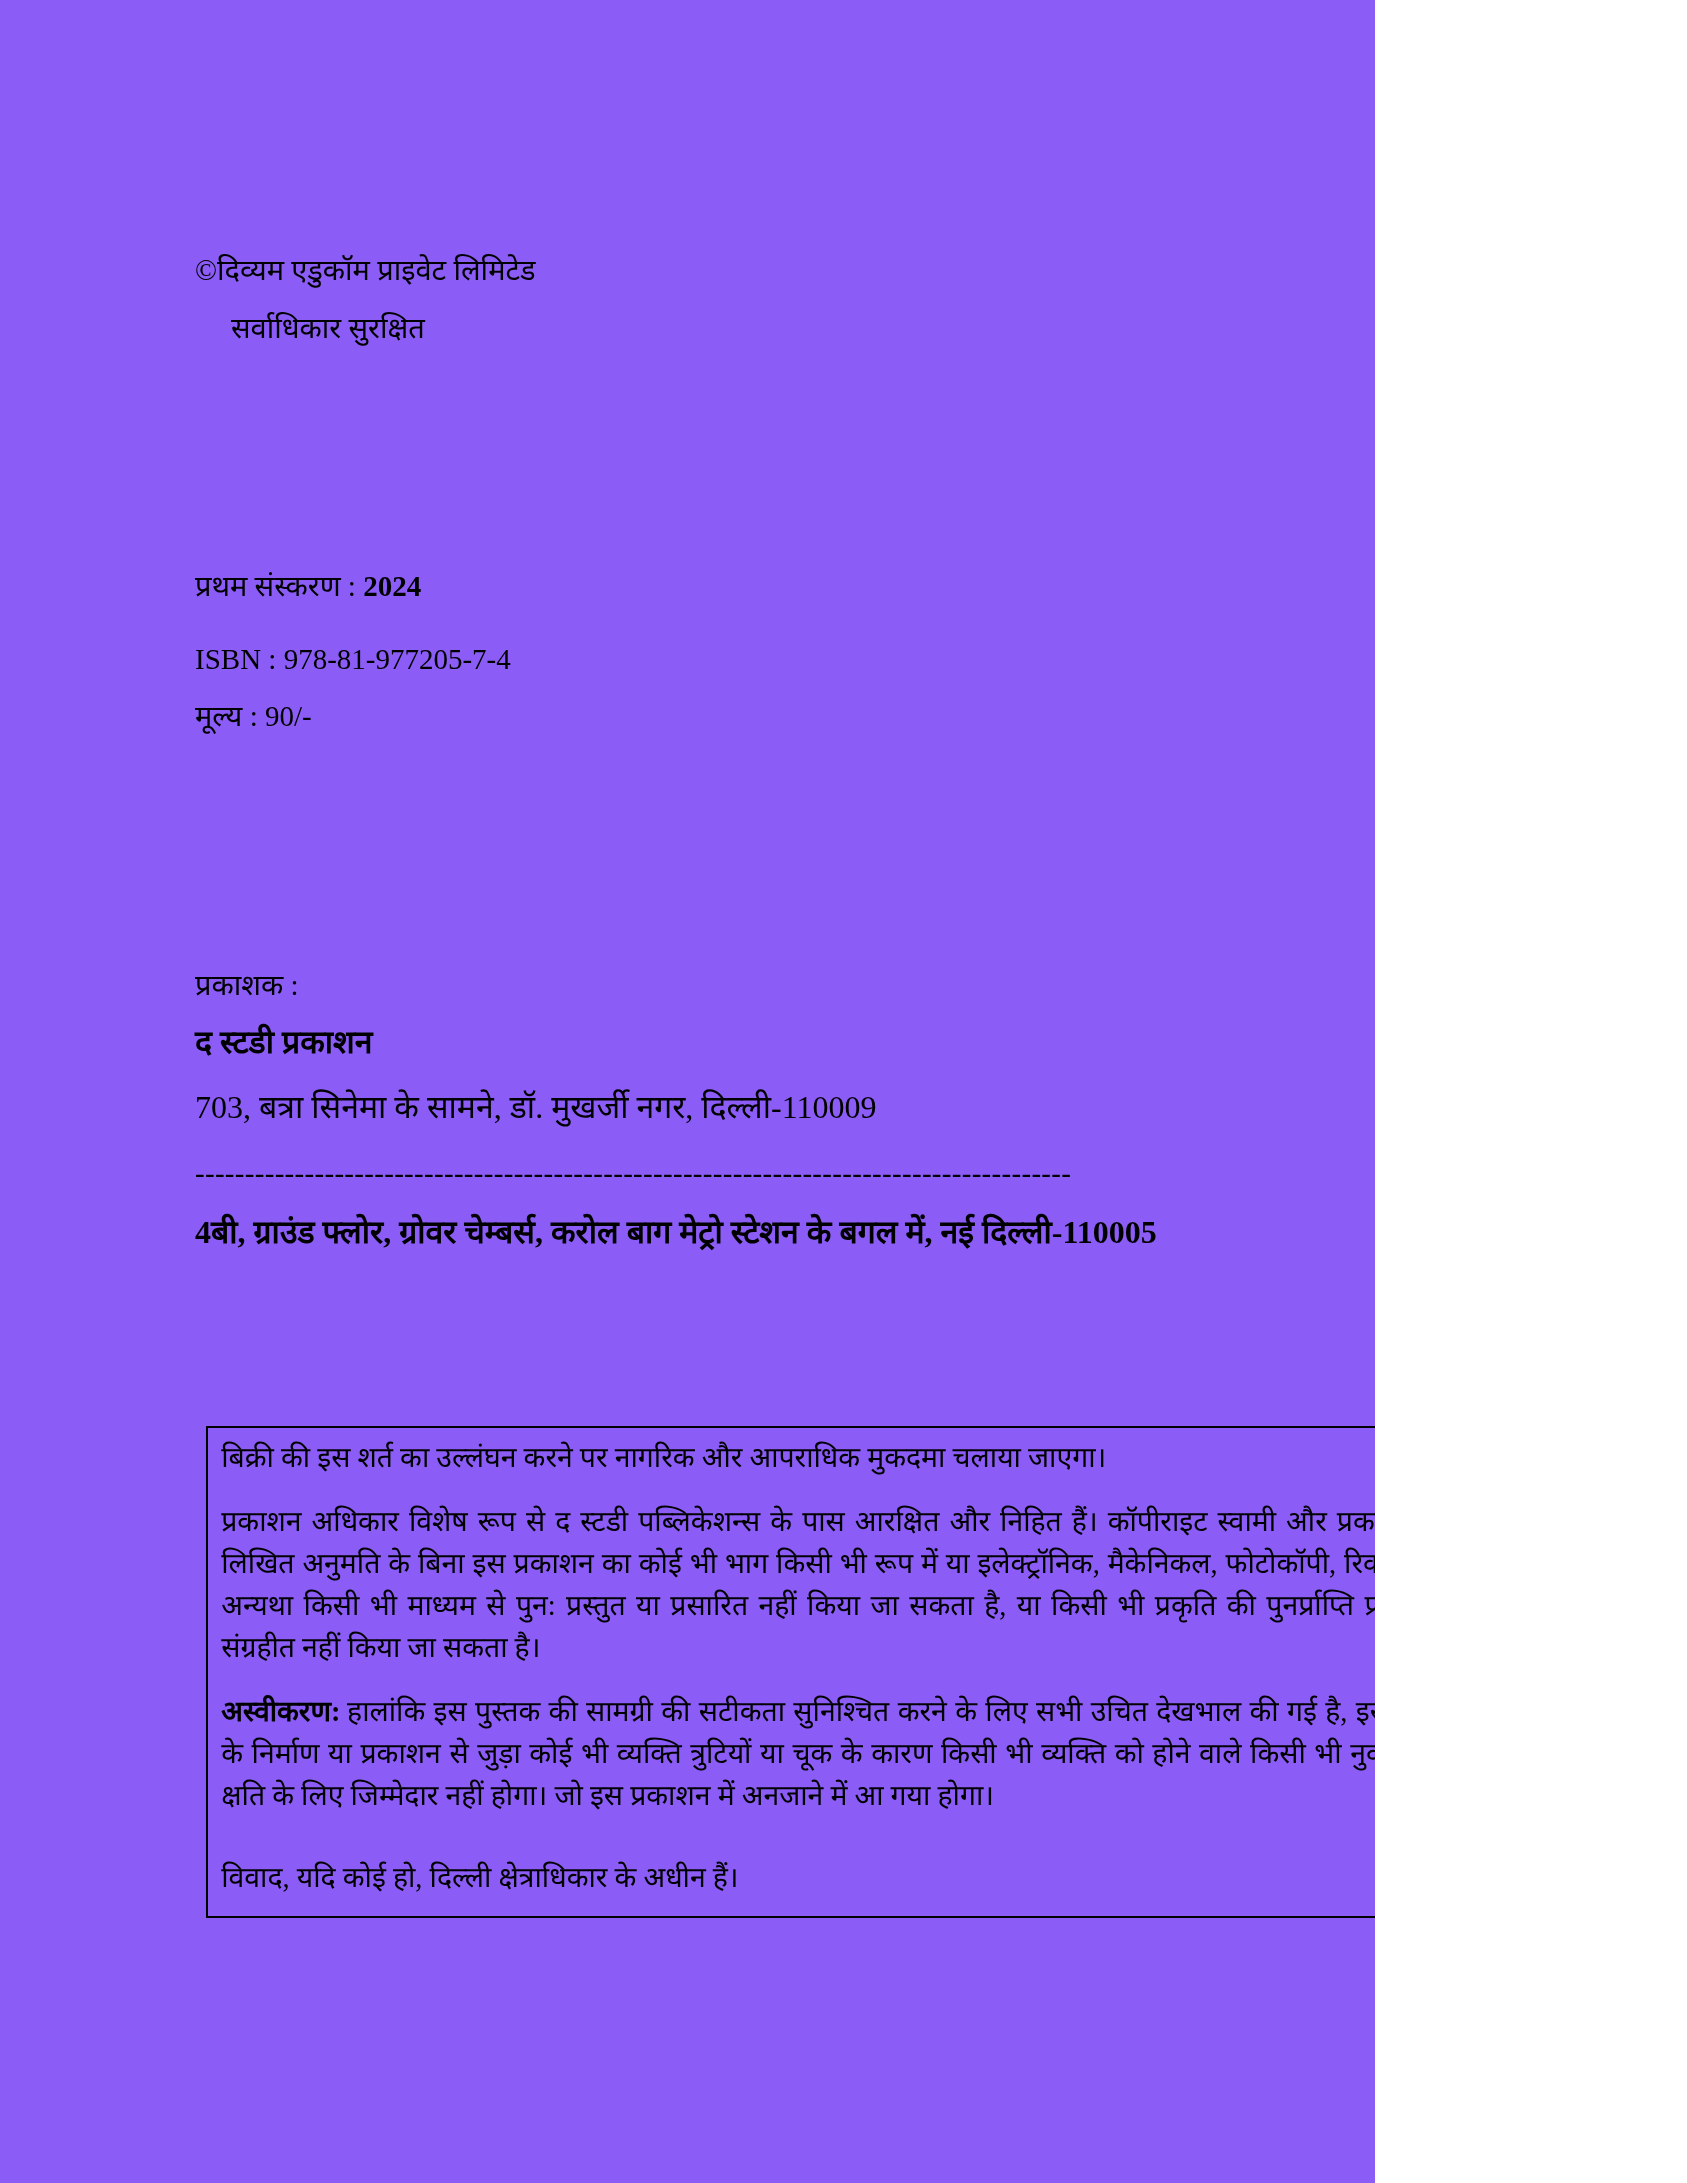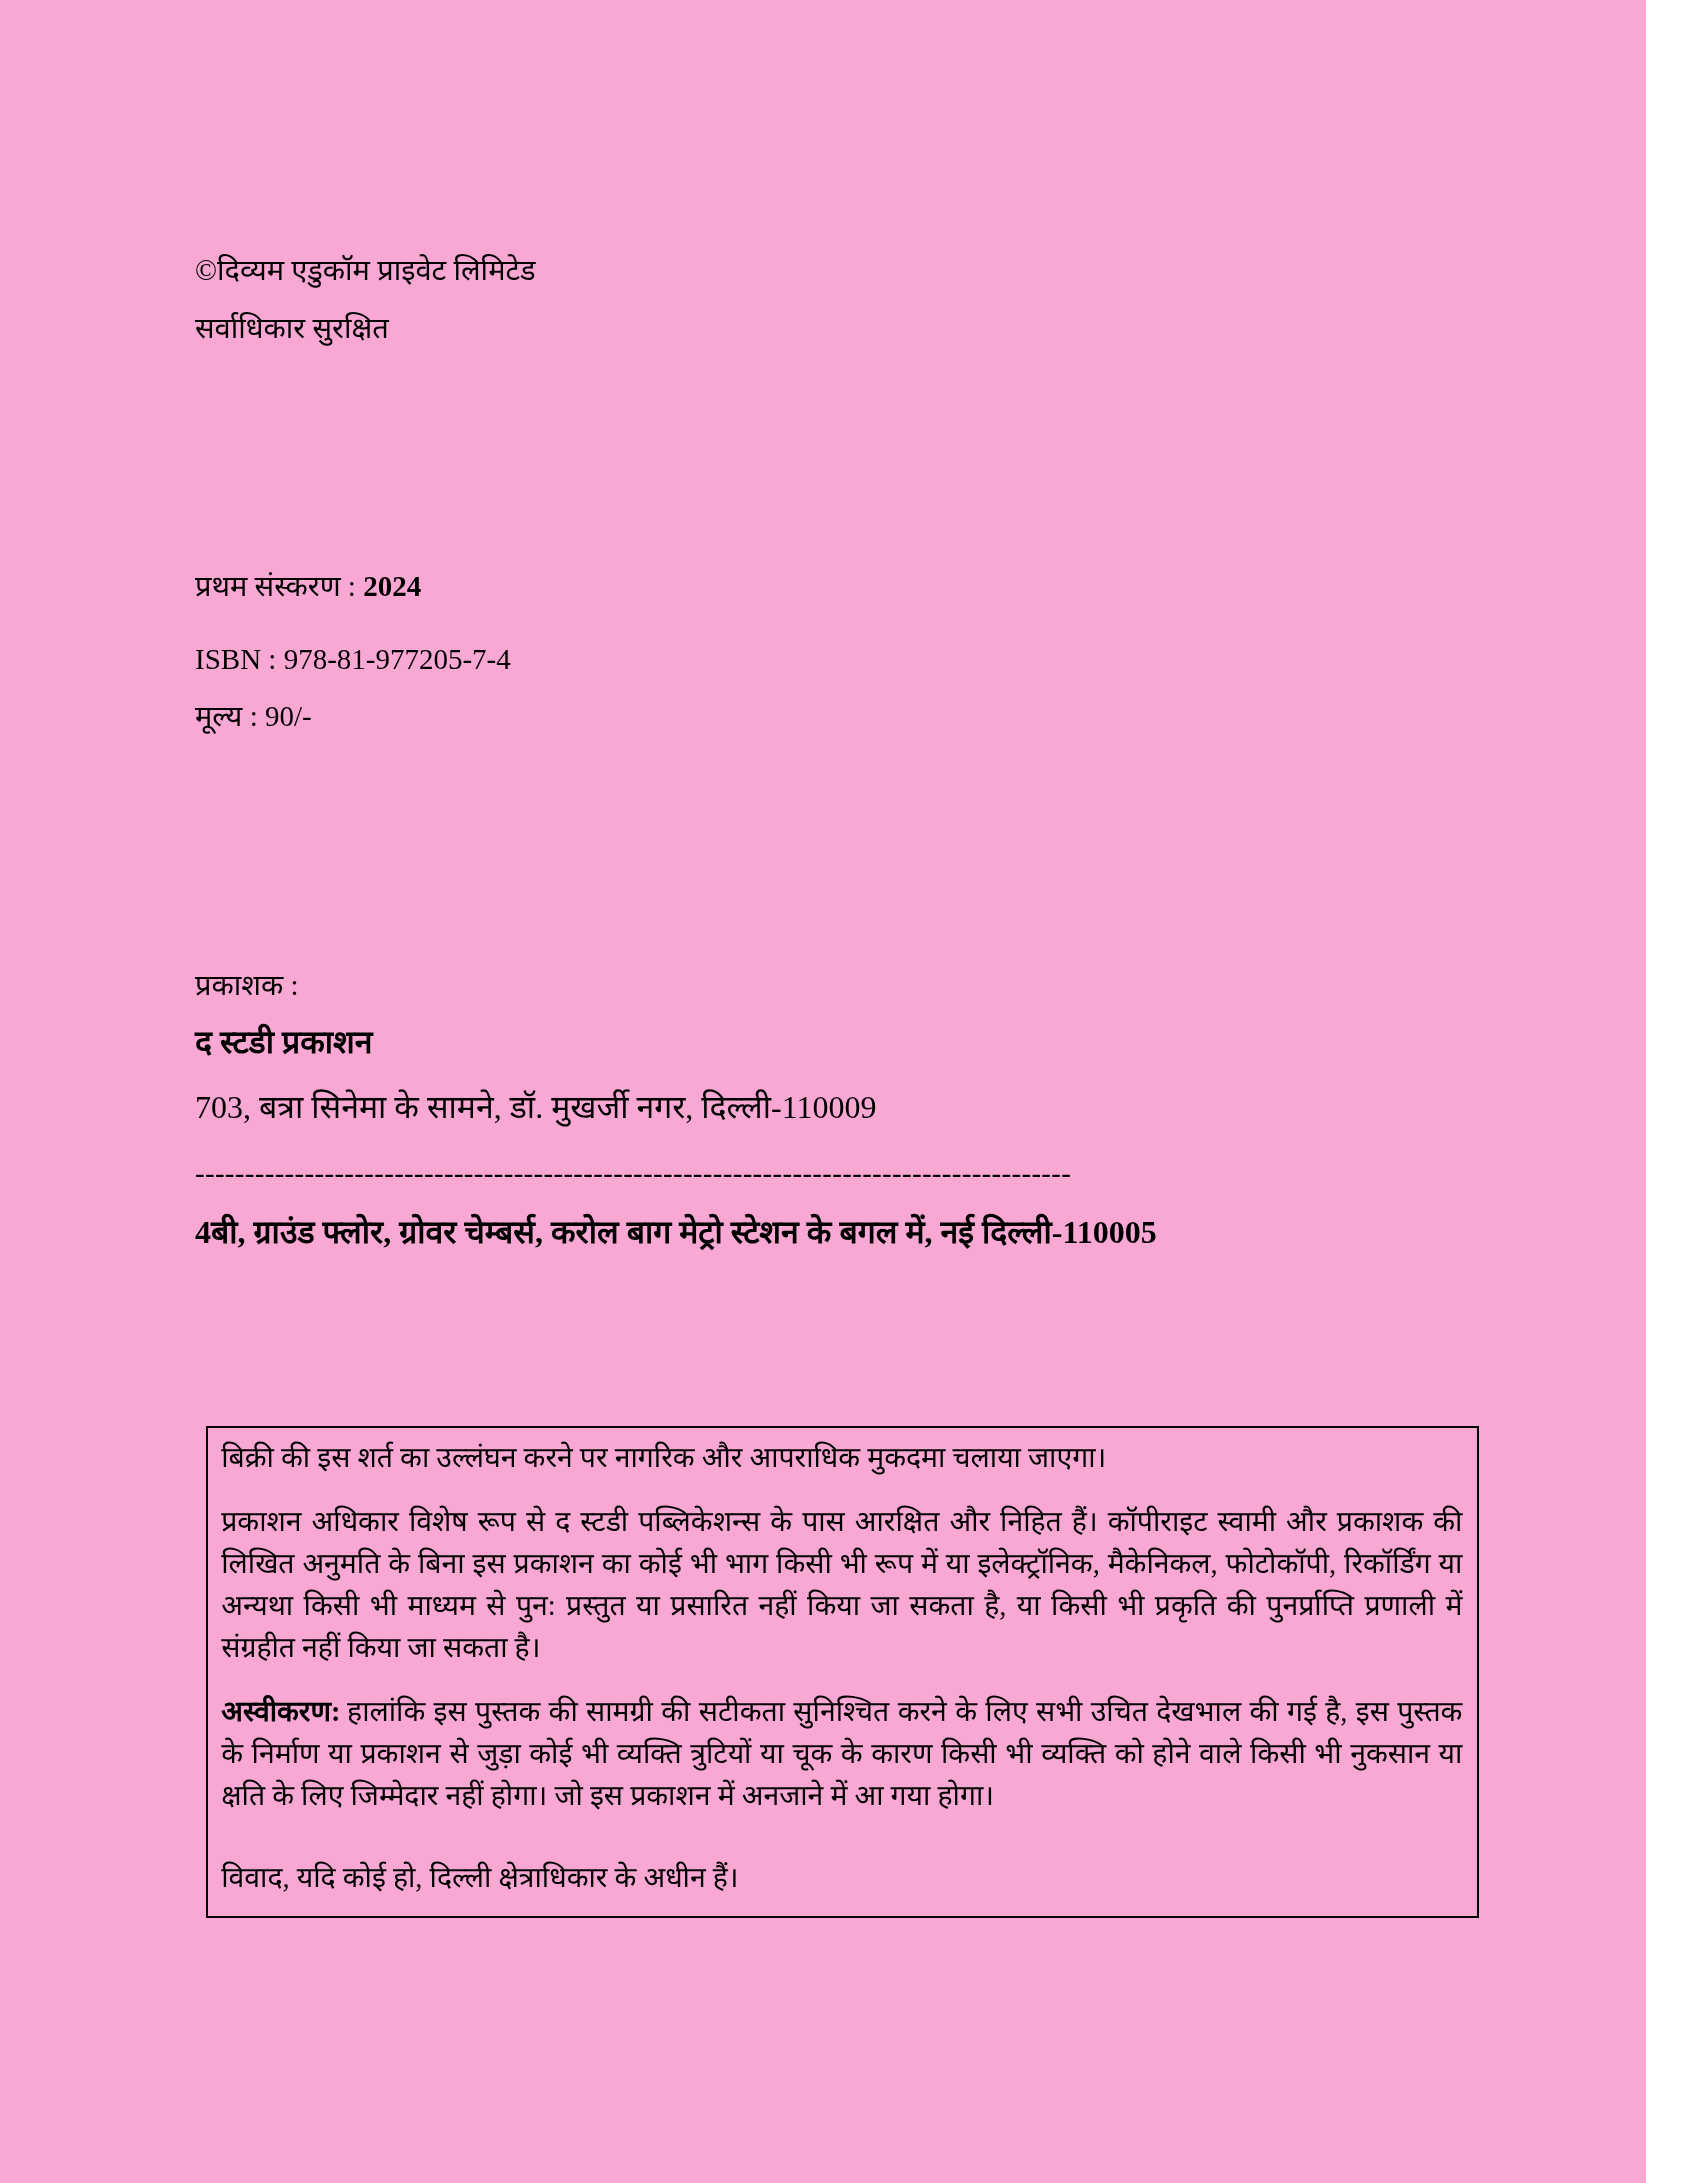--- a/index.html
+++ b/index.html
@@ -2,37 +2,37 @@
 <html lang="hi" style="font-size:10.6px"><head>
 <meta charset="utf-8">
 <style>
   html, body {
     margin: 0;
     padding: 0;
     background: #ffffff;
   }
   .page {
     position: relative;
-    width: 1646px;
+    width: 1375px;
     height: 2183px;
-    background: #f9a8d4;
+    background: #8b5cf6;
     color: #000000;
     font-family: "Liberation Serif", "DejaVu Serif", serif;
     overflow: hidden;
   }
   .line {
     position: absolute;
     left: 195px;
     white-space: nowrap;
     font-size: 29px;
     line-height: 1.2;
     color: #000000;
   }
   .copyright-line   { top: 253px; }
-  .rights-line      { top: 311px; }
+  .rights-line      { top: 311px; margin-left: 36px; }
   .edition-line     { top: 569px; }
   .isbn-line        { top: 642px; }
   .price-line       { top: 699px; }
   .publisher-label  { top: 968px; }
   .publisher-name   { top: 1023px; font-size: 32px; font-weight: bold; }
   .address1-line    { top: 1088px; font-size: 32px; font-weight: normal; }
   .divider-line     { top: 1156px; letter-spacing: 0.3px; }
   .address2-line    { top: 1213px; font-size: 32px; font-weight: bold; text-align: center; }
   .bold-year        { font-weight: bold; margin-left: 7.3px; }
   .legal-box {

